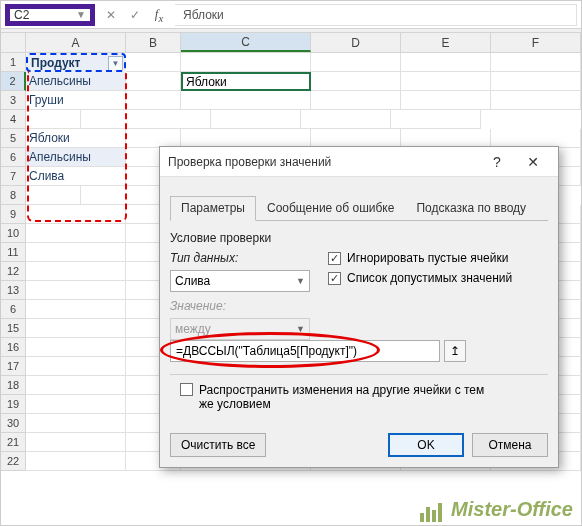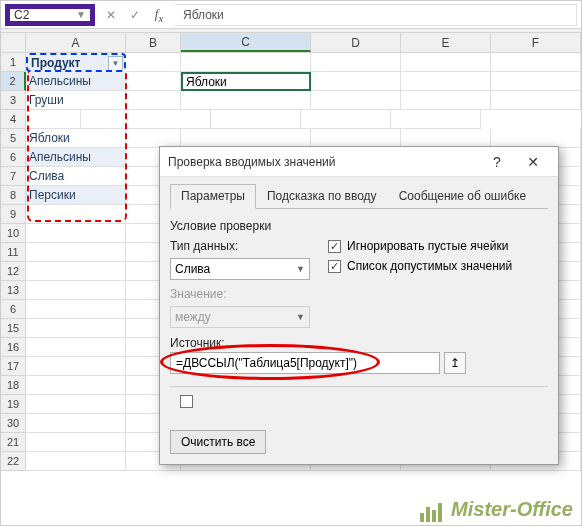--- a/index.html
+++ b/index.html
@@ -74,28 +74,28 @@
     width:400px;
     background:#f0f0f0;
     border:1px solid #9a9a9a;
     box-shadow:3px 3px 10px rgba(0,0,0,0.35);
     font-size:12px;
   }
   .dlg-title { height:30px; display:flex; align-items:center; padding:0 8px; justify-content:space-between; background:#fff; border-bottom:1px solid #e0e0e0;}
   .dlg-title .ttl { color:#333; }
   .dlg-title .wbtns { display:flex; gap:2px;}
   .wbtn { width:34px; height:22px; display:flex; align-items:center; justify-content:center; font-size:14px; color:#333; font-family:Arial; }
-  .dlg-body { padding:6px 10px 8px 10px; }
+  .dlg-body { padding:6px 10px 8px 10px;margin-top:12px; }
   .tabs { display:flex; border-bottom:1px solid #bdbdbd; }
   .tab { padding:4px 10px 5px 10px; border:1px solid transparent; position:relative; top:1px; color:#333;}
   .tab.active { background:#f0f0f0; border:1px solid #bdbdbd; border-bottom:1px solid #f0f0f0;}
   .section-label { margin:10px 0 6px 0; color:#222; }
   .form-col-left { width:150px; display:flex; flex-direction:column; gap:3px;}
   .form-col-right { flex:1; display:flex; flex-direction:column; gap:6px; padding-left:8px;}
-  .lbl { color:#222; margin-bottom:2px;}
+  .lbl { color:#222; margin-bottom:2px;font-style:italic;}
   .lbl.dis { color:#9a9a9a; }
   .combo { width:140px; height:22px; border:1px solid #adadad; background:#fff; display:flex; align-items:center; justify-content:space-between; padding:0 4px;}
   .combo.dis { background:#f0f0f0; color:#9a9a9a; border-color:#cfcfcf;}
   .combo .arr { font-size:9px; color:#666; }
   .chk { display:flex; align-items:center; gap:6px; }
   .chkbox { width:13px; height:13px; border:1px solid #707070; background:#fff; display:flex; align-items:center; justify-content:center; font-size:11px; line-height:1; color:#333;}
   .src-row { position:relative; }
   .src-input { width:270px; height:22px; border:1px solid #adadad; background:#fff; padding:2px 5px; font-size:12px;}
   .src-btn { width:22px; height:22px; border:1px solid #adadad; background:#f7f7f7; margin-left:4px; display:inline-flex; align-items:center; justify-content:center; font-size:12px;}
   .ellipse {
@@ -236,23 +236,20 @@
           <span>Слива</span>
         </div>
         <div class="cell" style="width: 55px;"></div>
         <div class="cell" style="width: 130px;"></div>
         <div class="cell" style="width: 90px;"></div>
         <div class="cell" style="width: 90px;"></div>
         <div class="cell" style="width: 90px;"></div>
       </div>
       <div class="row">
         <div class="row-h">8</div>
-        <div class="cell table-cell" style="width: 100px;">
-          <span>Персики</span>
-        </div>
         <div class="cell" style="width: 55px;"></div>
         <div class="cell" style="width: 130px;"></div>
         <div class="cell" style="width: 90px;"></div>
         <div class="cell" style="width: 90px;"></div>
         <div class="cell" style="width: 90px;"></div>
       </div>
       <div class="row">
         <div class="row-h">9</div>
         <div class="cell" style="width: 100px;"></div>
         <div class="cell" style="width: 55px;"></div>
@@ -377,31 +374,31 @@
         <div class="cell" style="width: 90px;"></div>
         <div class="cell" style="width: 90px;"></div>
         <div class="cell" style="width: 90px;"></div>
       </div>
     </div>
   <div class="red-dash"></div>
 </div>
 
 <div class="dialog">
   <div class="dlg-title">
-    <span class="ttl">Проверка вводимых значений</span>
+    <span class="ttl">Проверка проверки значений</span>
     <div class="wbtns">
       <div class="wbtn">?</div>
       <div class="wbtn">✕</div>
     </div>
   </div>
   <div class="dlg-body">
     <div class="tabs">
       <div class="tab active"><span>Параметры</span></div>
+      <div class="tab"><span>Сообщение об ошибке</span></div>
       <div class="tab"><span>Подсказка по вводу</span></div>
-      <div class="tab"><span>Сообщение об ошибке</span></div>
     </div>
     <div class="section-label">Условие проверки</div>
 
     <div style="display:flex;">
       <div class="form-col-left">
         <div class="lbl">Тип данных:</div>
         <div class="combo">
           <span>Слива</span>
           <span class="arr">▼</span>
         </div>
@@ -416,38 +413,46 @@
           <div class="chkbox">✓</div>
           <span>Игнорировать пустые ячейки</span>
         </div>
         <div class="chk">
           <div class="chkbox">✓</div>
           <span>Список допустимых значений</span>
         </div>
       </div>
     </div>
 
-    <div class="lbl" style="margin-top:8px;">Источник:</div>
     <div class="src-row" style="display:flex; align-items:center;">
       <input class="src-input" value="=ДВССЫЛ(&quot;Таблица5[Продукт]&quot;)" style="">
       <div class="src-btn">
         <span>↥</span>
       </div>
       <div class="ellipse"></div>
     </div>
 
     <hr class="dlg-sep">
     <div class="propagate">
       <div class="chkbox" style="flex-shrink:0;"></div>
+      <span style="max-width:300px;">Распространить изменения на другие ячейки с тем же условием</span>
     </div>
   </div>
   <div class="dlg-footer">
     <div class="btn">
         <span>Очистить все</span>
       </div>
+    <div class="right">
+      <div class="btn primary">
+          <span>OK</span>
+        </div>
+      <div class="btn">
+          <span>Отмена</span>
+        </div>
+    </div>
   </div>
 </div>
 
 <div class="watermark">
   <svg width="28" height="22">
     <rect x="1" y="12" width="4" height="9" fill="#8aa64f"></rect>
     <rect x="7" y="6" width="4" height="15" fill="#8aa64f"></rect>
     <rect x="13" y="9" width="4" height="12" fill="#8aa64f"></rect>
     <rect x="19" y="2" width="4" height="19" fill="#8aa64f"></rect>
   </svg>

